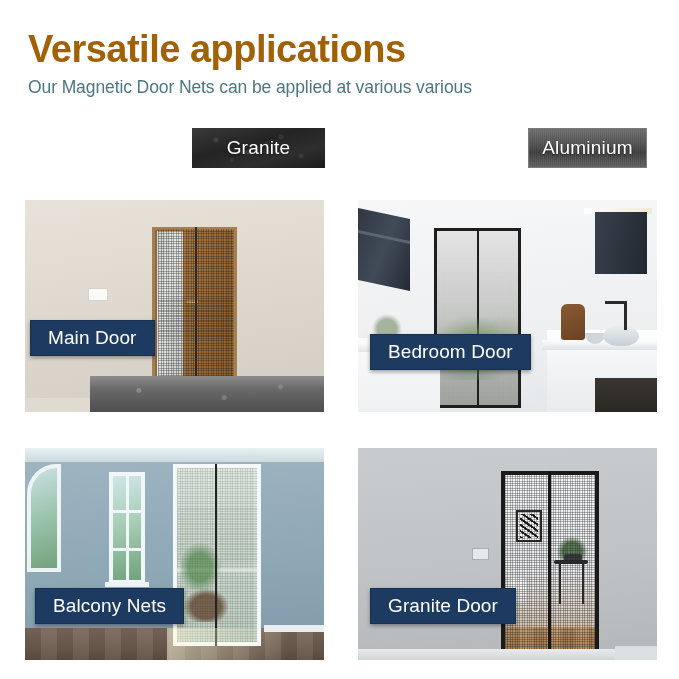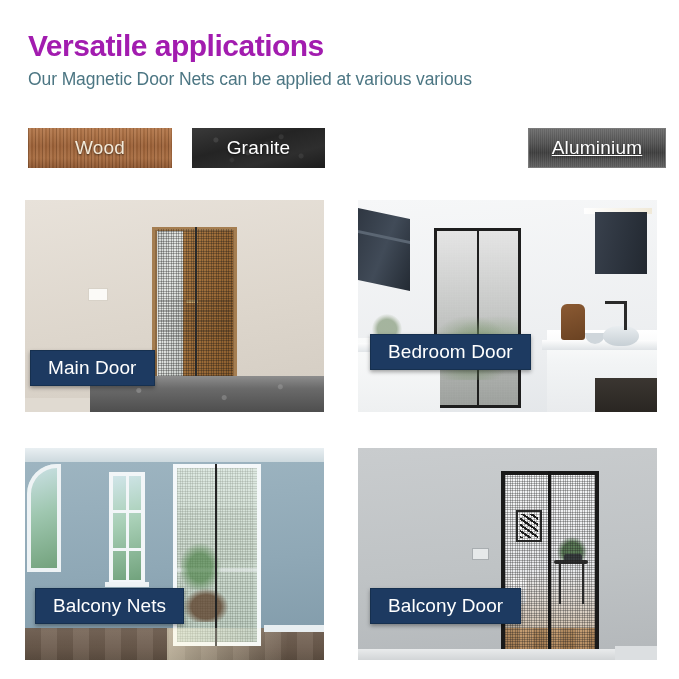--- a/index.html
+++ b/index.html
@@ -11,23 +11,23 @@
     font-family: "Liberation Sans", sans-serif;
     overflow: hidden;
     position: relative;
   }
 
   .page { position: relative; width: 679px; height: 679px; background:#fff; }
 
   
   .header { position: absolute; left: 28px; top: 30px; width: 630px; }
   .title {
-    font-size: 30px;
+    font-size: 38px;
     font-weight: bold;
-    color: #a21caf;
+    color: #a16207;
     letter-spacing: -0.5px;
     line-height: 1.05;
     white-space: nowrap;
   }
   .subtitle {
     margin-top: 7px;
     font-size: 17.5px;
     font-weight: 400;
     color: #4c7683;
     letter-spacing: -0.1px;
@@ -70,27 +70,26 @@
       radial-gradient(circle at 82% 70%, rgba(255,255,255,.07) 0 2px, transparent 3px),
       radial-gradient(circle at 30% 80%, rgba(255,255,255,.06) 0 1.5px, transparent 3px),
       radial-gradient(circle at 56% 40%, rgba(255,255,255,.05) 0 1.5px, transparent 3px),
       linear-gradient(165deg, #3a3a3a 0%, #242424 40%, #2e2e2e 70%, #1c1c1c 100%);
   }
   .chip-upvc {
     left: 358px; width: 129px;
     background: linear-gradient(180deg, #9b9b9b 0%, #949494 50%, #8e8e8e 100%);
   }
   .chip-alu {
-    left: 528px; width: 138px;
+    left: 528px; width: 119px;
     background:
       repeating-linear-gradient(90deg,
         rgba(255,255,255,.05) 0 1px, rgba(0,0,0,.05) 1px 2px),
       linear-gradient(180deg, #6e6e6e 0%, #545454 38%, #3f3f3f 62%, #616161 100%);
     border: 1px solid #7a7a7a;
-    text-decoration: underline;
   }
 
   
   .grid { position: absolute; left: 0; top: 0; width: 679px; height: 679px; }
   .panel {
     position: absolute;
     width: 299px;
     height: 212px;
     overflow: hidden;
     background: #dcdcdc;
@@ -111,21 +110,21 @@
     display: flex;
     align-items: center;
     padding: 0 17px;
     color: #fff;
     font-size: 19px;
     letter-spacing: 0.1px;
     box-shadow: 0 2px 4px rgba(0,0,0,.35);
     z-index: 20;
     white-space: nowrap;
   }
-  .banner-main    { left: 5px; bottom: 26px; }
+  .banner-main    { left: 5px; bottom: 56px; }
   .banner-kitchen { left: 12px; bottom: 42px; }
   .banner-balcony { left: 10px; bottom: 36px; }
   .banner-bedroom { left: 12px; bottom: 36px; }
 
   
   .s1-wall { position:absolute; inset:0; background:linear-gradient(170deg,#e8e2da 0%,#ddd6cc 55%,#d3ccc2 100%); }
   .s1-switch { position:absolute; left:63px; top:88px; width:20px; height:13px; background:#fbfaf7; border:1px solid #d8d2c8; }
   .s1-frame { position:absolute; left:127px; top:27px; width:85px; height:155px; background:#8d6a43;
               box-shadow: inset 0 0 0 3px #a57e51; }
   .s1-open { position:absolute; left:132px; top:31px; width:26px; height:147px;
@@ -255,23 +254,20 @@
 <body>
 
 <div class="page">
 
   <div class="header">
     <div class="title">Versatile applications</div>
     <div class="subtitle">Our Magnetic Door Nets can be applied at various various</div>
   </div>
 
   <div class="chips">
-    <div class="chip chip-wood">
-      <span>Wood</span>
-    </div>
     <div class="chip chip-granite">
       <span>Granite</span>
     </div>
     <div class="chip chip-alu">
       <span>Aluminium</span>
     </div>
   </div>
 
   <div class="grid">
 
@@ -362,18 +358,18 @@
         <div class="s4-pot"></div>
         <div class="s4-table"></div>
         <div class="s4-leg1"></div>
         <div class="s4-leg2"></div>
         <div class="s4-mesh"></div>
         <div class="s4-seam"></div>
         <div class="s4-skirt"></div>
         <div class="s4-skirtR"></div>
       </div>
       <div class="banner banner-bedroom">
-        <span>Balcony Door</span>
+        <span>Granite Door</span>
       </div>
     </div>
 
   </div>
 </div>
 
 </body></html>

